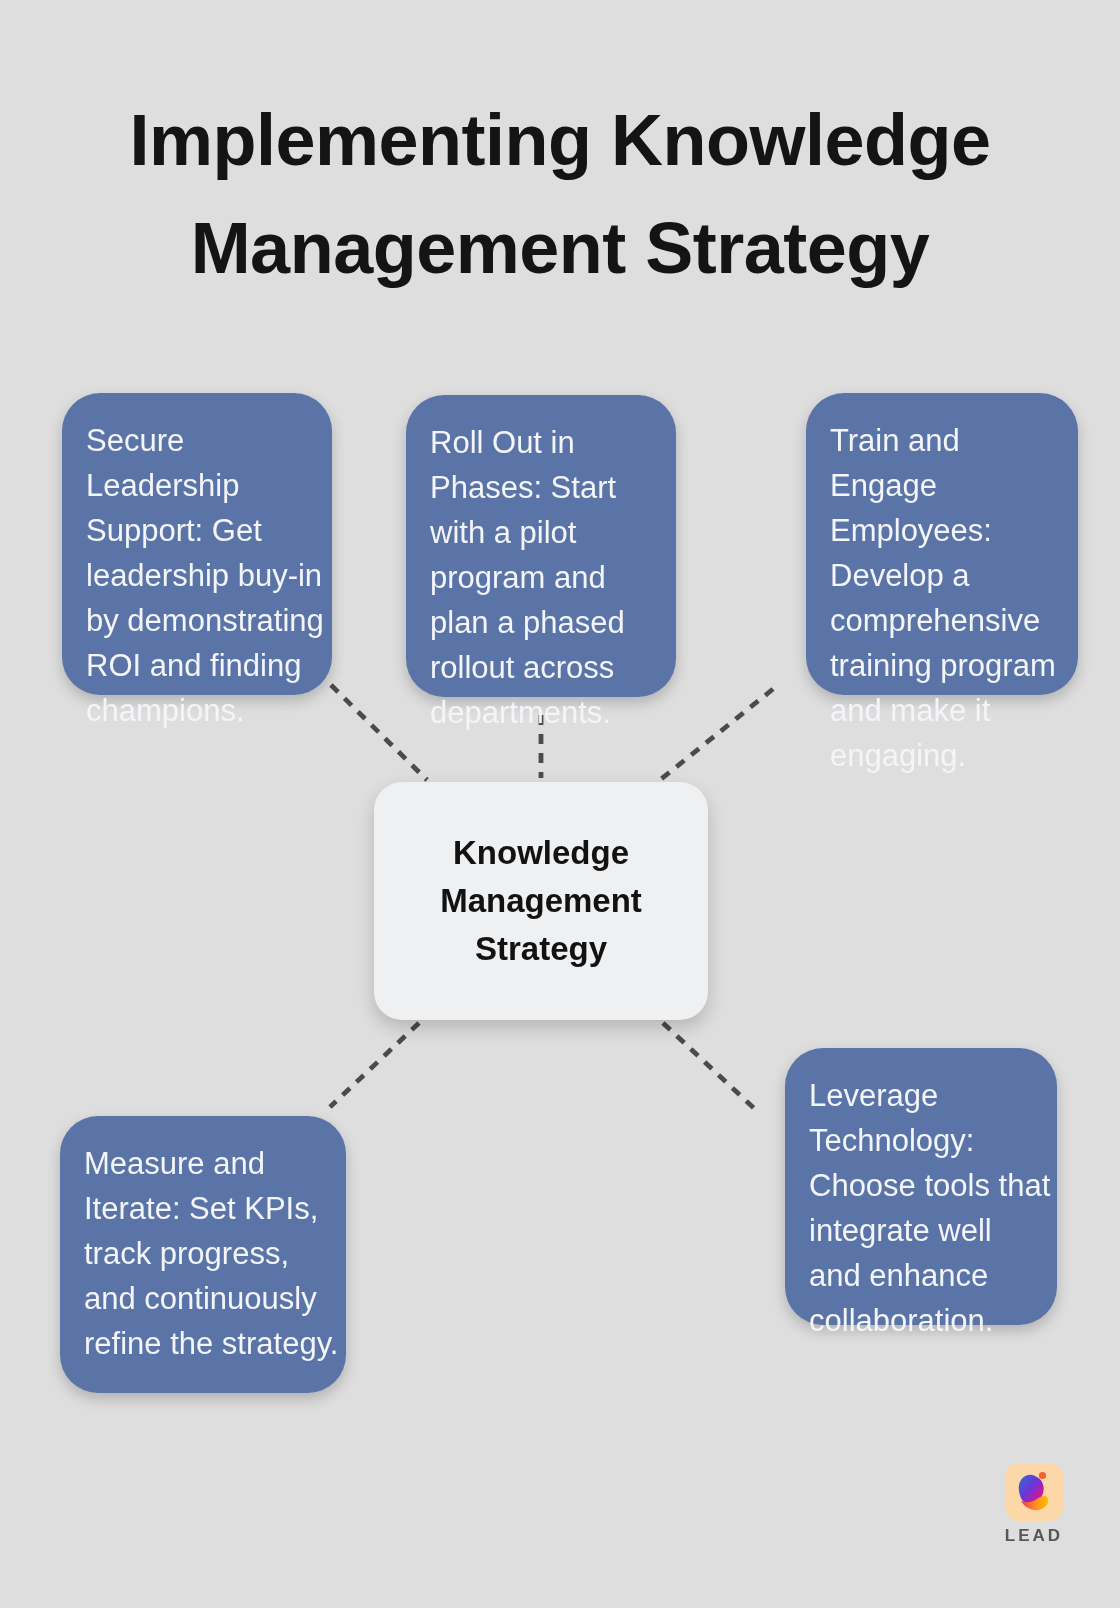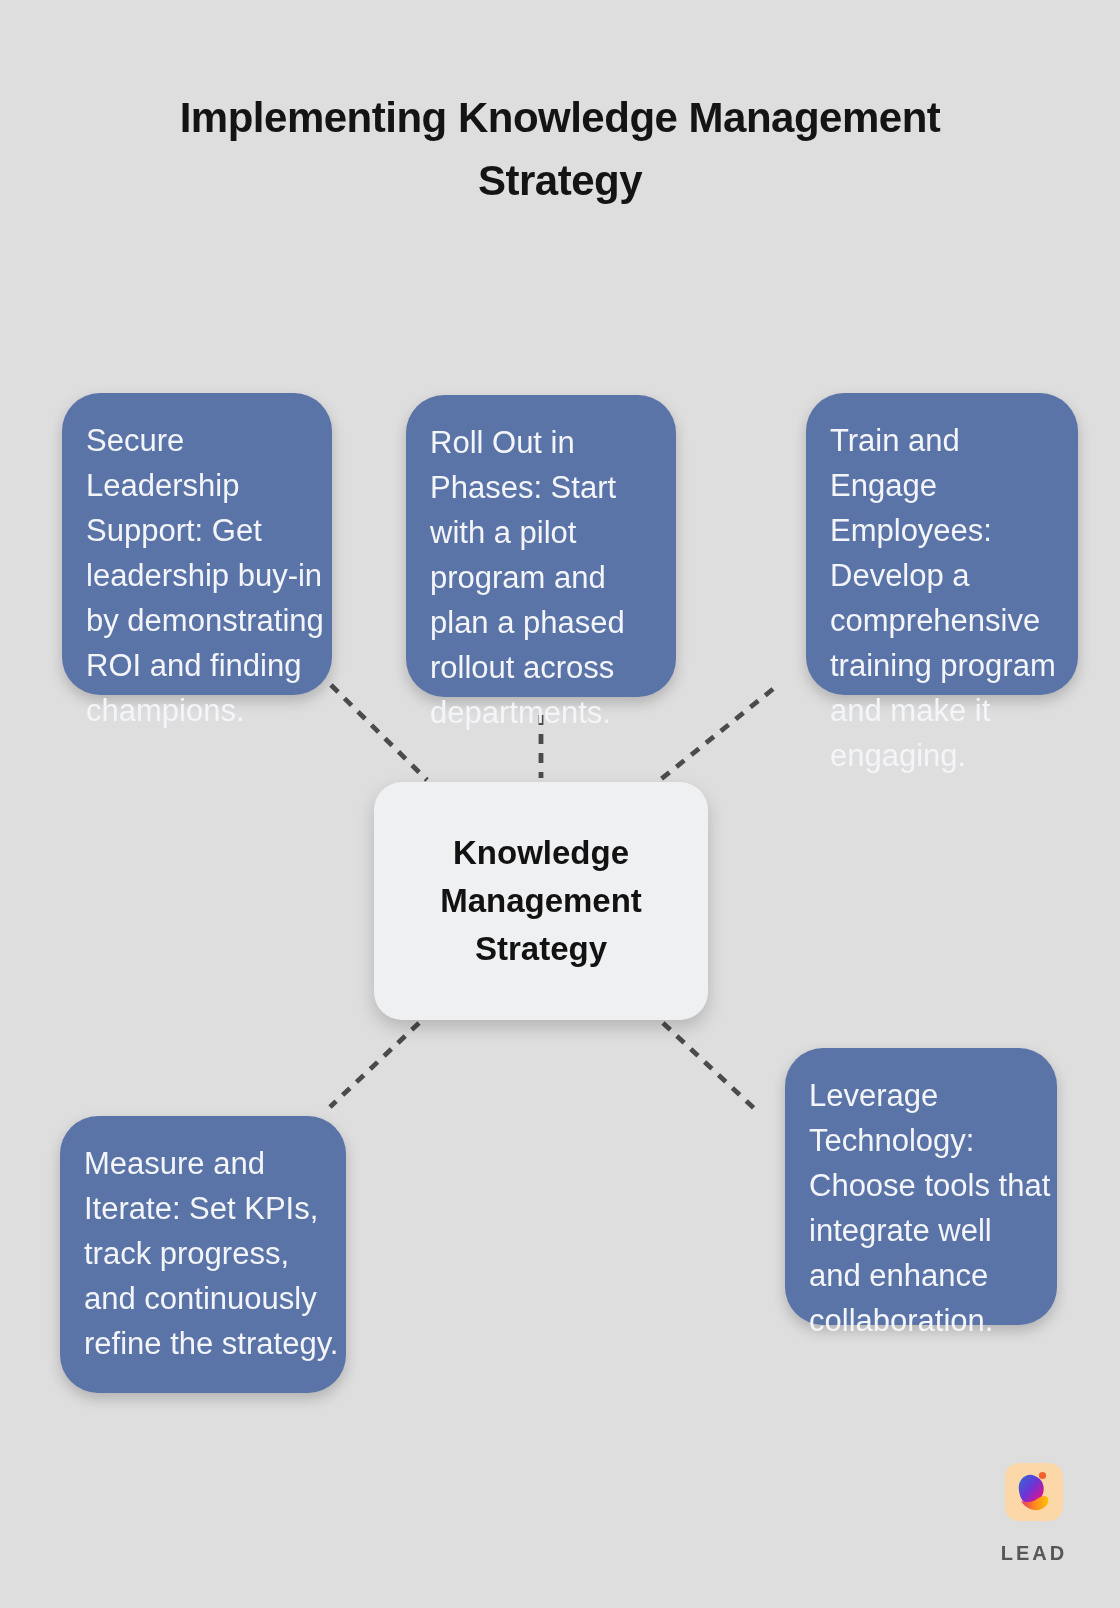--- a/index.html
+++ b/index.html
@@ -6,21 +6,21 @@
   .canvas {
     position:relative;
     width:1120px; height:1608px;
     background: var(--background, #dedede);
     font-family:"Liberation Sans", sans-serif;
     overflow:hidden;
   }
   .title {
     position:absolute; top:86px; left:0; width:100%;
     text-align:center;
-    font-size:42px; font-weight:800; letter-spacing:-0.5px;
+    font-size:72px; font-weight:800; letter-spacing:-0.5px;
     line-height:1.5;
     color: var(--title, #141414);
   }
   .title-inner { max-width:900px; margin:0 auto; }
 
   .connector-layer { position:absolute; left:0; top:0; width:1120px; height:1608px; }
   .connector-layer line {
     stroke: var(--connector, #4b4b4b);
     stroke-width:4.8;
     stroke-dasharray:10 9;
@@ -58,22 +58,22 @@
     position:absolute; left:1000px; top:1463px; width:68px;
     text-align:center;
   }
   .logo-badge {
     width:58px; height:58px; border-radius:14px;
     background: var(--logo-badge, #fcd7a7);
     margin:0 auto; position:relative;
   }
   .logo-badge svg { position:absolute; left:0; top:0; }
   .logo-text {
-    margin-top:21px;
-    font-size:20px; font-weight:700;
+    margin-top:5px;
+    font-size:17px; font-weight:700;
     letter-spacing:3px;
     color: var(--logo-text, #57575a);
   }
 </style>
 </head>
 <body>
 
 <div class="canvas">
 
   <div class="title">

